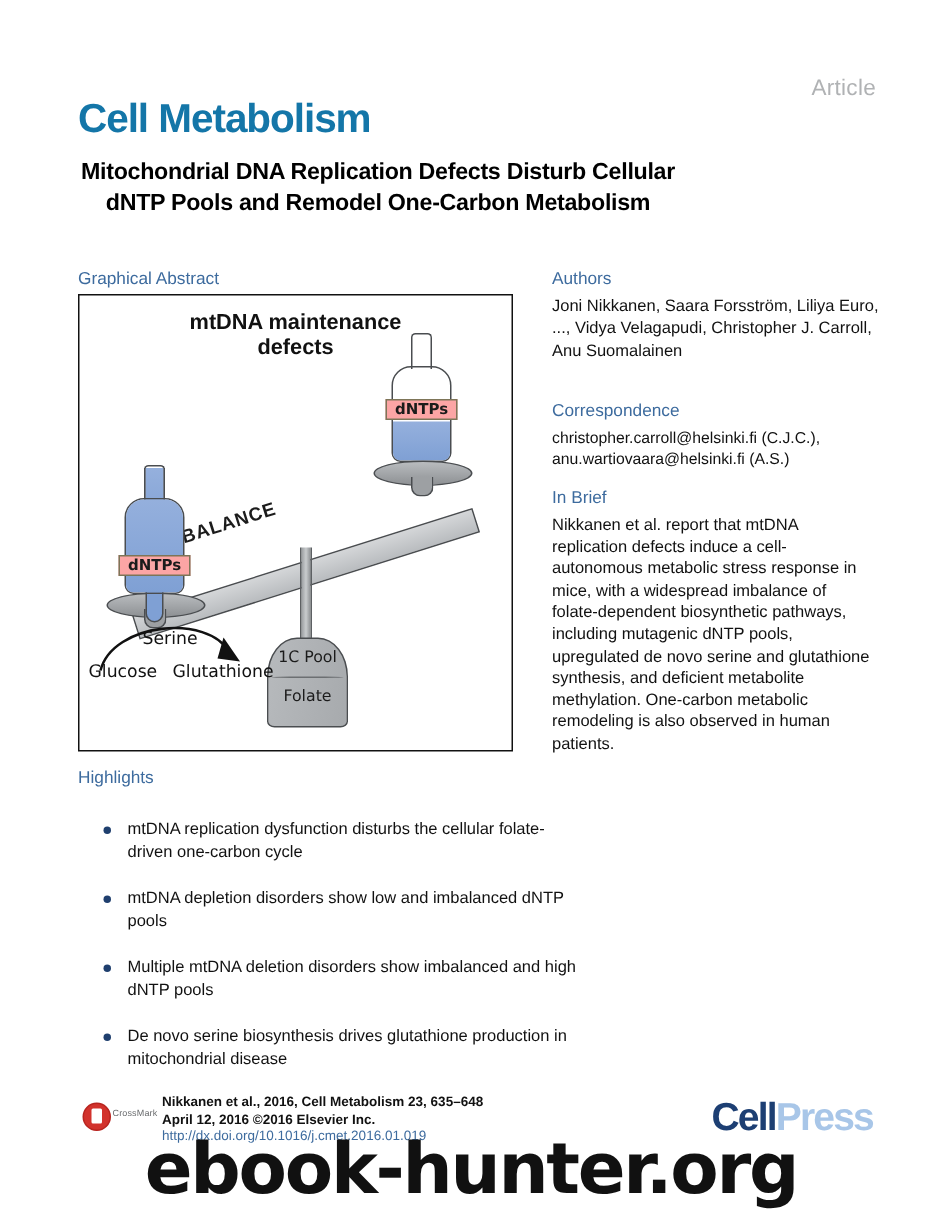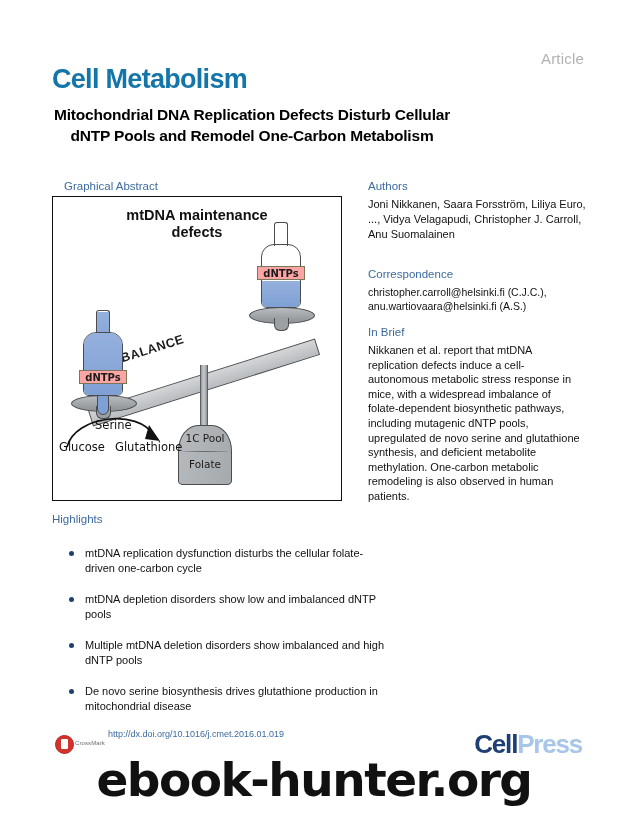--- a/index.html
+++ b/index.html
@@ -54,21 +54,21 @@
 
   
   .sec-head {
     position: absolute;
     font-size: 11.5px;
     color: #3d6b9e;
     font-weight: normal;
   }
 
   
-  #ga-head { left: 52px; top: 180px; margin-left: 12px; }
+  #ga-head { left: 52px; top: 180px; }
   .ga-box {
     position: absolute;
     left: 52px;
     top: 196px;
     width: 288px;
     height: 303px;
     border: 1.4px solid #111;
     background: #fff;
     overflow: hidden;
   }
@@ -518,20 +518,22 @@
     </li>
     <li class="hl-item">
       <span class="dot"></span>
       <span>De novo serine biosynthesis drives glutathione production in mitochondrial disease</span>
     </li>
   </ul>
 
   <div class="crossmark"></div>
   <div class="crossmark-text">CrossMark</div>
   <div class="cite">
+    <div>Nikkanen et al., 2016, Cell Metabolism 23, 635–648</div>
+    <div>April 12, 2016 ©2016 Elsevier Inc.</div>
     <div class="doi">http://dx.doi.org/10.1016/j.cmet.2016.01.019</div>
   </div>
 
   <div class="cellpress">
     <span class="c1">Cell</span><span class="c2">Press</span>
   </div>
 
   <div class="watermark">ebook-hunter.org</div>
 
 </div>

